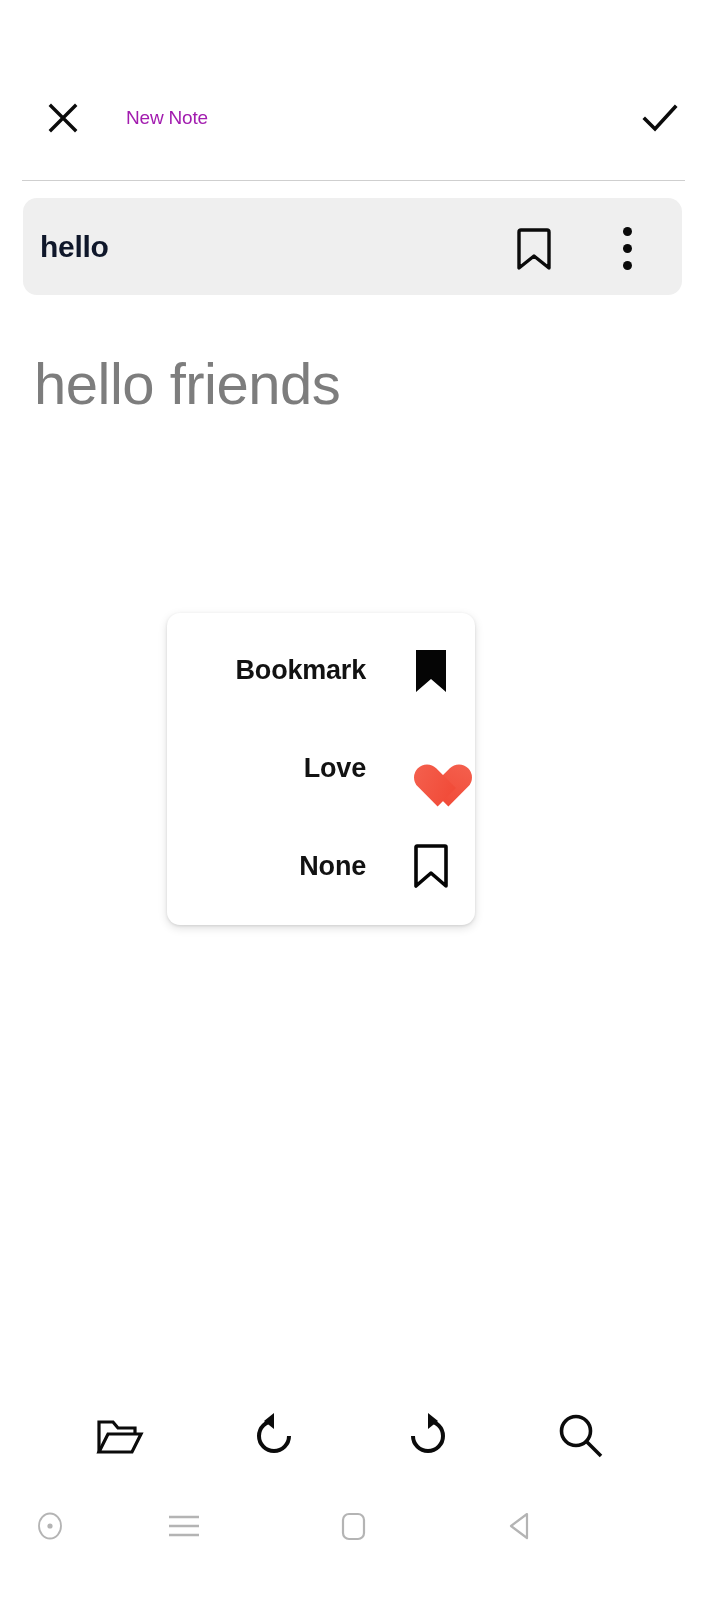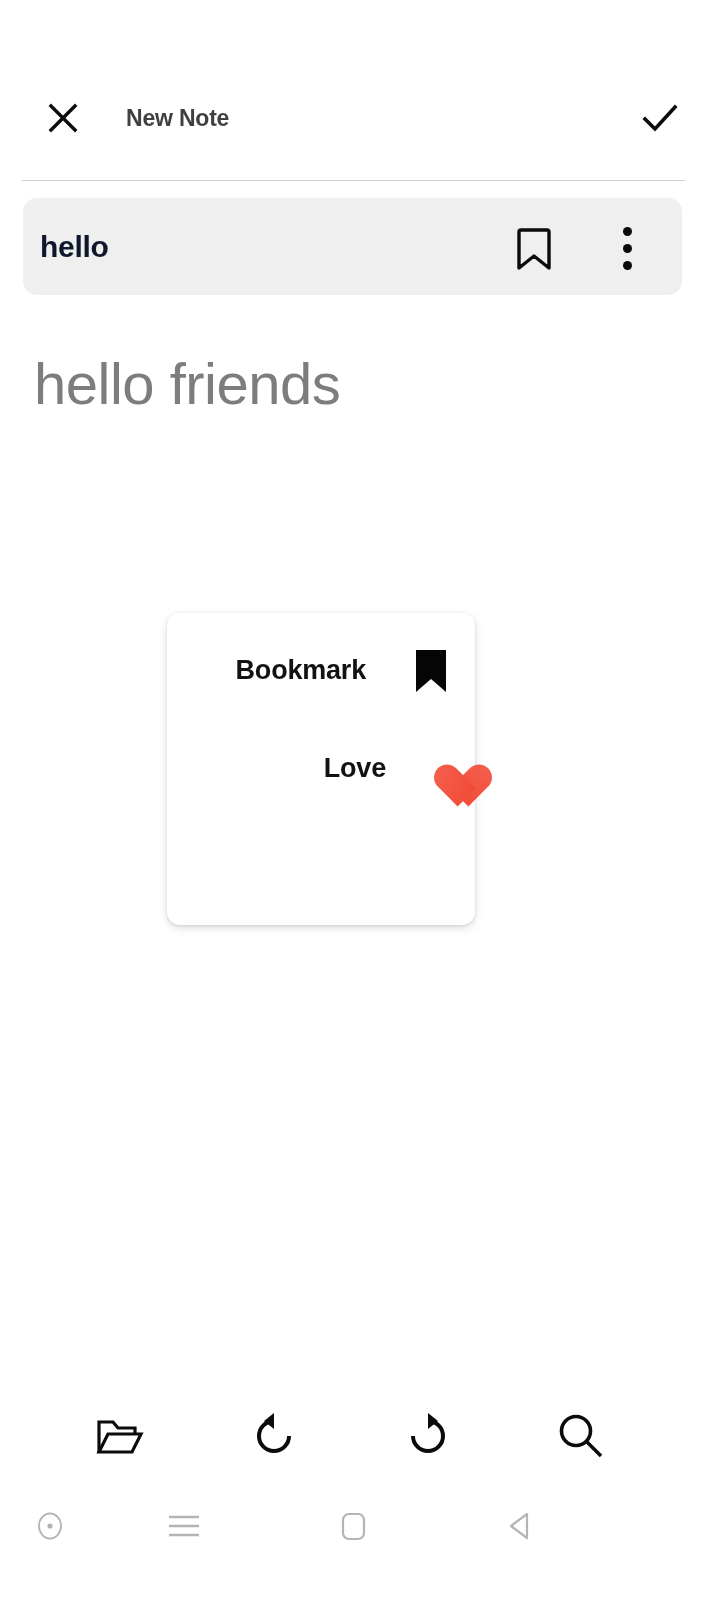--- a/index.html
+++ b/index.html
@@ -23,23 +23,23 @@
   .close-btn {
     position:absolute;
     left:40px; top:95px;
     width:46px; height:46px;
     display:flex; align-items:center; justify-content:center;
     cursor:pointer;
   }
   .appbar-title {
     position:absolute;
     left:126px; top:100px;
-    font-size:23px;
-    font-weight:bold;
-    color:#404040;
+    font-size:19px;
+    font-weight:normal;
+    color:#a21caf;
     letter-spacing:-0.2px;
     line-height:36px;
   }
   .done-btn {
     position:absolute;
     right:36px; top:94px;
     width:48px; height:48px;
     display:flex; align-items:center; justify-content:center;
     cursor:pointer;
   }
@@ -117,21 +117,21 @@
   }
   .dialog-row {
     position:absolute;
     left:0;
     width:372px; height:98px;
     display:flex;
     align-items:center;
     cursor:pointer;
   }
   .dialog-row.r0 { top:8px; }
-  .dialog-row.r1 { top:106px;margin-left:20px; }
+  .dialog-row.r1 { top:106px; }
   .dialog-row.r2 { top:204px; }
   .dialog-label {
     position:absolute;
     right:173px;
     font-size:27px;
     font-weight:bold;
     color:#121212;
     letter-spacing:-0.2px;
     white-space:nowrap;
   }
@@ -253,20 +253,28 @@
 
   <div class="dialog-row r1">
     <span class="dialog-label">Love</span>
     <span class="dialog-icon">
       <span class="heart">
         <span class="heart-gloss"></span>
       </span>
     </span>
   </div>
 
+  <div class="dialog-row r2">
+    <span class="dialog-label">None</span>
+    <span class="dialog-icon">
+      <svg width="42" height="50" viewBox="0 0 42 50">
+        <path d="M7 5 h28 a1 1 0 0 1 1 1 v39 l-15 -13 l-15 13 v-39 a1 1 0 0 1 1 -1 z" fill="none" stroke="#050505" stroke-width="3.6" stroke-linejoin="round"></path>
+      </svg>
+    </span>
+  </div>
 
 </div>
 
 <div class="toolbar"></div>
 
 <div class="toolbar-btn tb0">
   <svg width="52" height="44" viewBox="0 0 52 44">
     <path d="M5 38 V8 h14 l5 6 h17 v6" fill="none" stroke="#0b0b0b" stroke-width="3.2" stroke-linejoin="miter"></path>
     <path d="M5 38 h33 l9 -18 h-33 z" fill="none" stroke="#0b0b0b" stroke-width="3.2" stroke-linejoin="miter"></path>
   </svg>

